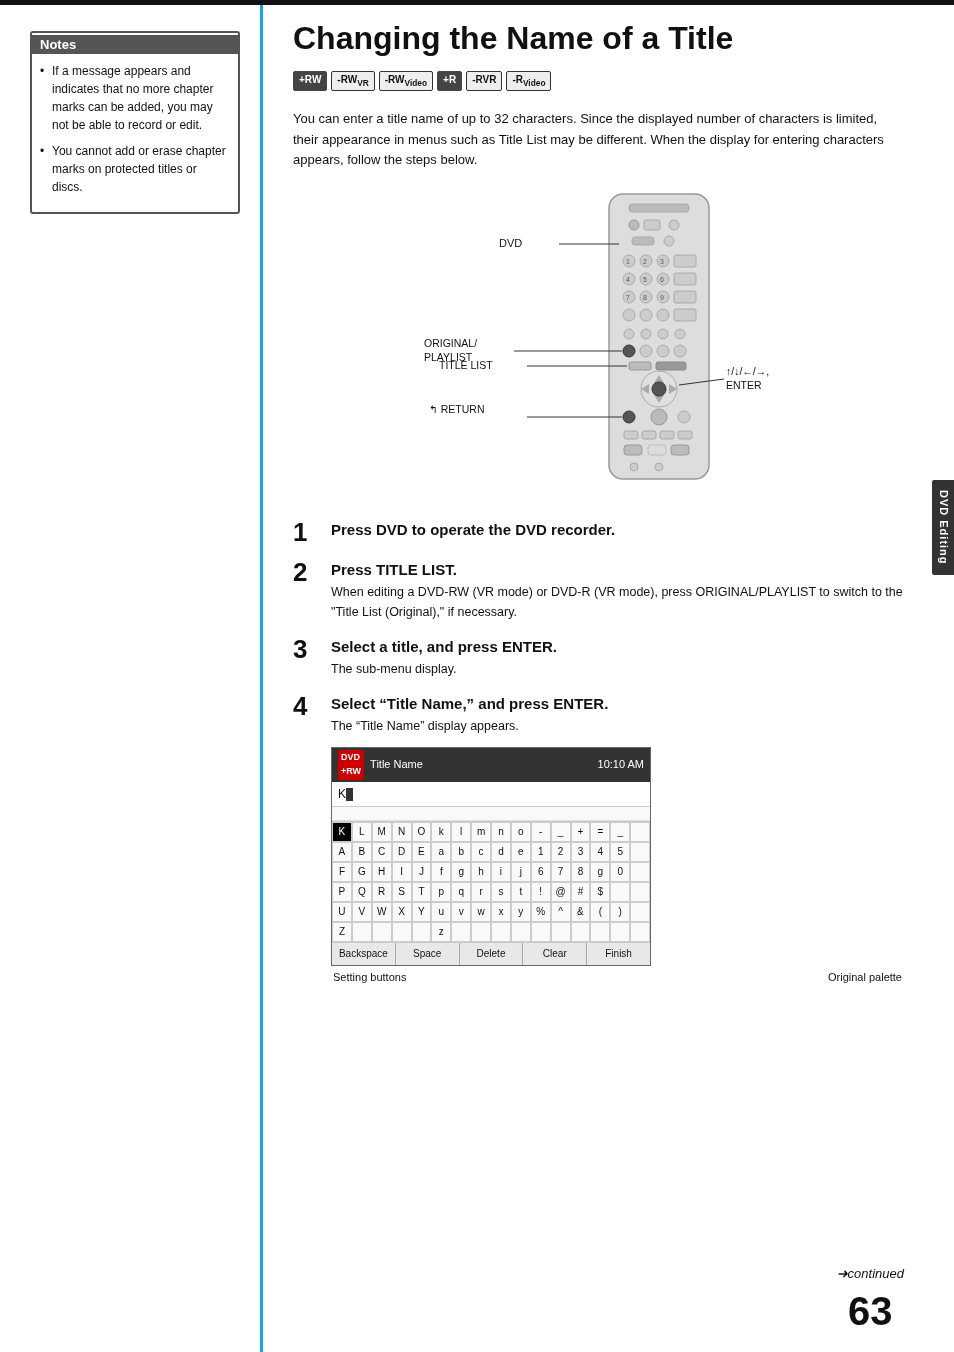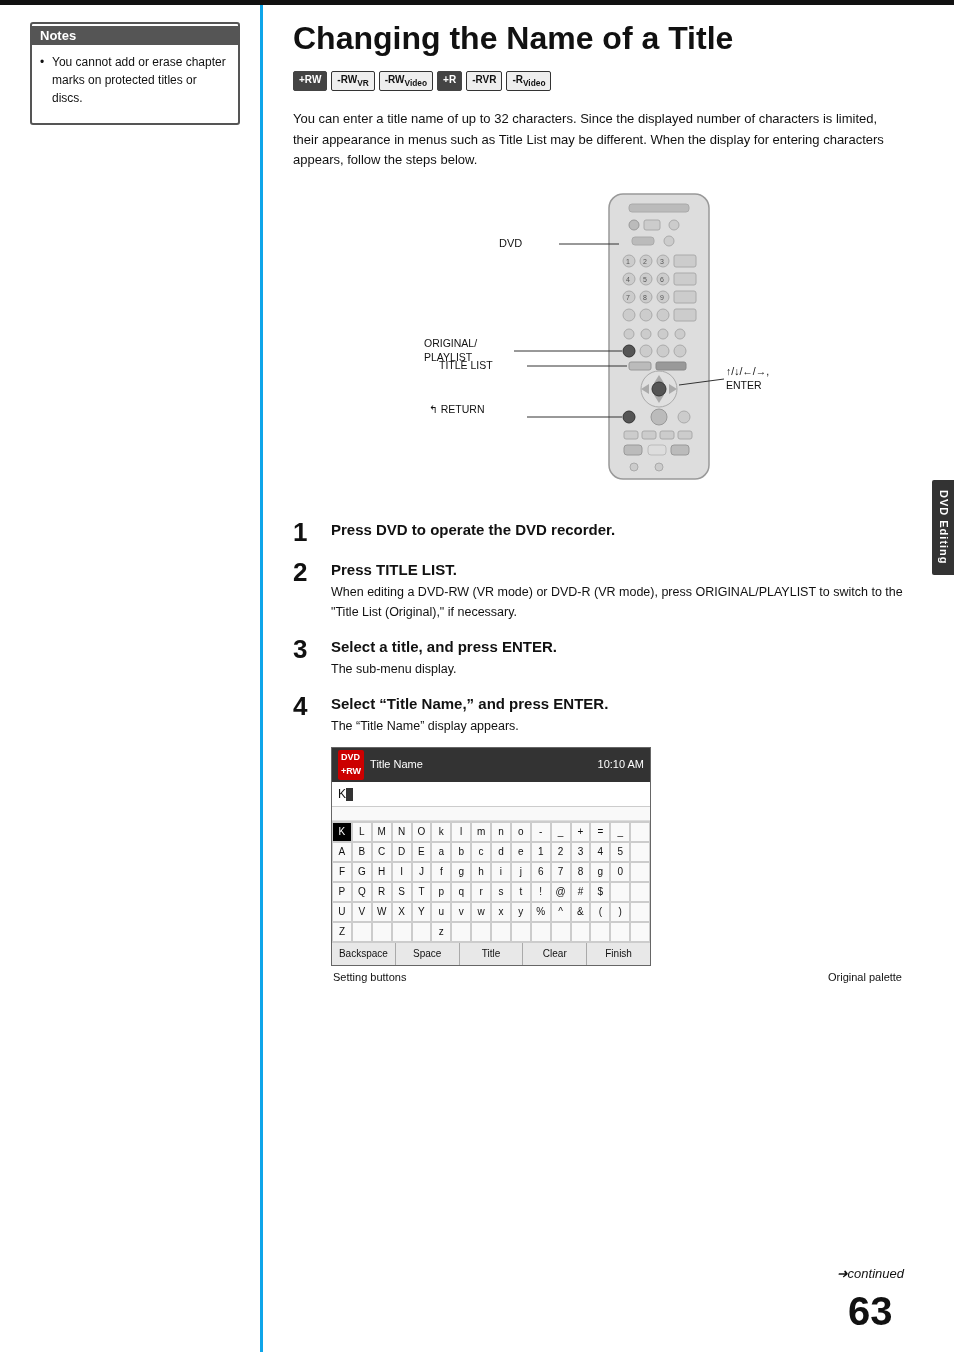--- a/index.html
+++ b/index.html
@@ -15,21 +15,21 @@
 
     
     .page-layout {
       display: flex;
       width: 954px;
       min-height: 1352px;
     }
 
     .left-column {
       width: 260px;
-      padding: 22px 20px 30px 30px;
+      padding: 31px 20px 30px 30px;
       flex-shrink: 0;
     }
 
     .right-column {
       flex: 1;
       padding: 20px 50px 30px 30px;
       border-left: 3px solid #0ea5e9;
     }
 
     .side-tab {
@@ -258,20 +258,21 @@
 <body>
 
 <div class="top-line"></div>
 
 <div class="page-layout">
 
   <div class="left-column">
     <div class="notes-box">
       <div class="notes-title">Notes</div>
       <ul class="notes-list">
+        <li>If a message appears and indicates that no more chapter marks can be added, you may not be able to record or edit.</li>
         <li>You cannot add or erase chapter marks on protected titles or discs.</li>
       </ul>
     </div>
   </div>
 
   <div class="right-column">
 
     <h1 class="page-title">Changing the Name of a Title</h1>
 
     <div class="disc-badges">
@@ -537,21 +538,21 @@
                 <div class="char-cell"></div>
                 <div class="char-cell"></div>
                 <div class="char-cell"></div>
                 <div class="char-cell"></div>
                 <div class="char-cell"></div>
               </div>
 
               <div class="palette-btn-row">
                 <div class="palette-btn">Backspace</div>
                 <div class="palette-btn">Space</div>
-                <div class="palette-btn">Title</div>
+                <div class="palette-btn">Delete</div>
                 <div class="palette-btn">Clear</div>
                 <div class="palette-btn">Finish</div>
               </div>
             </div>
 
             <div class="screen-labels">
               <span>Setting buttons</span>
               <span>Original palette</span>
             </div>
           </div>

